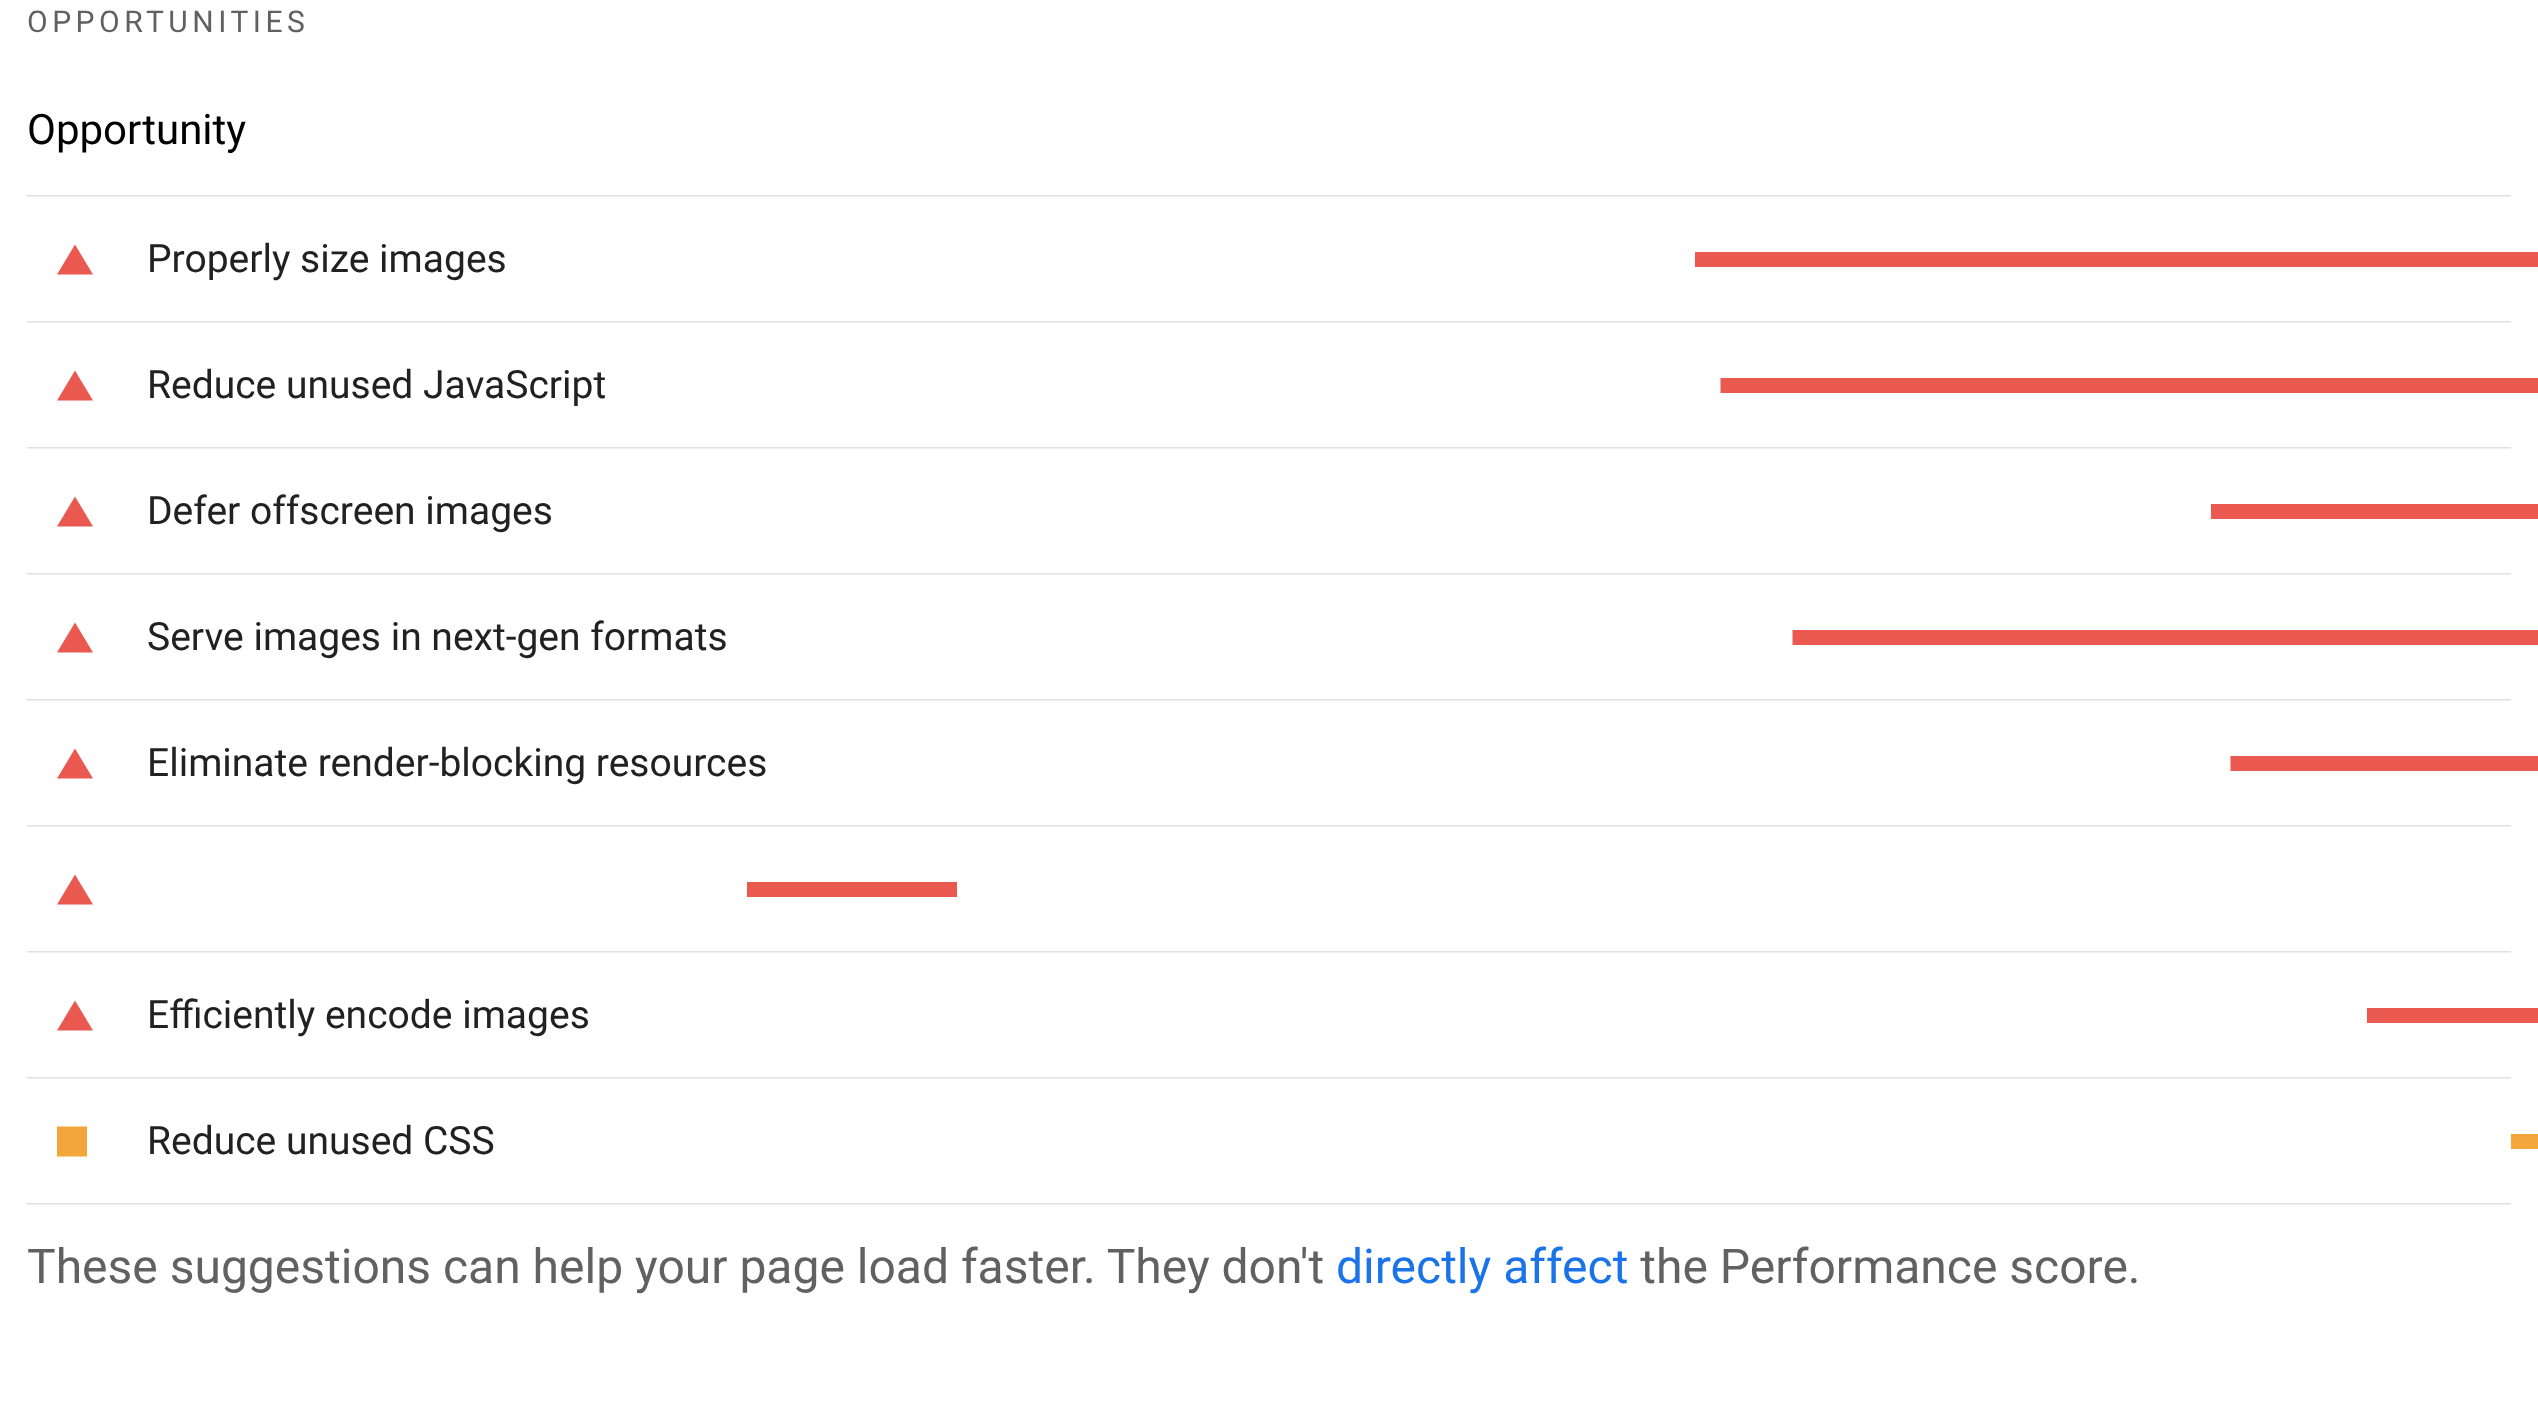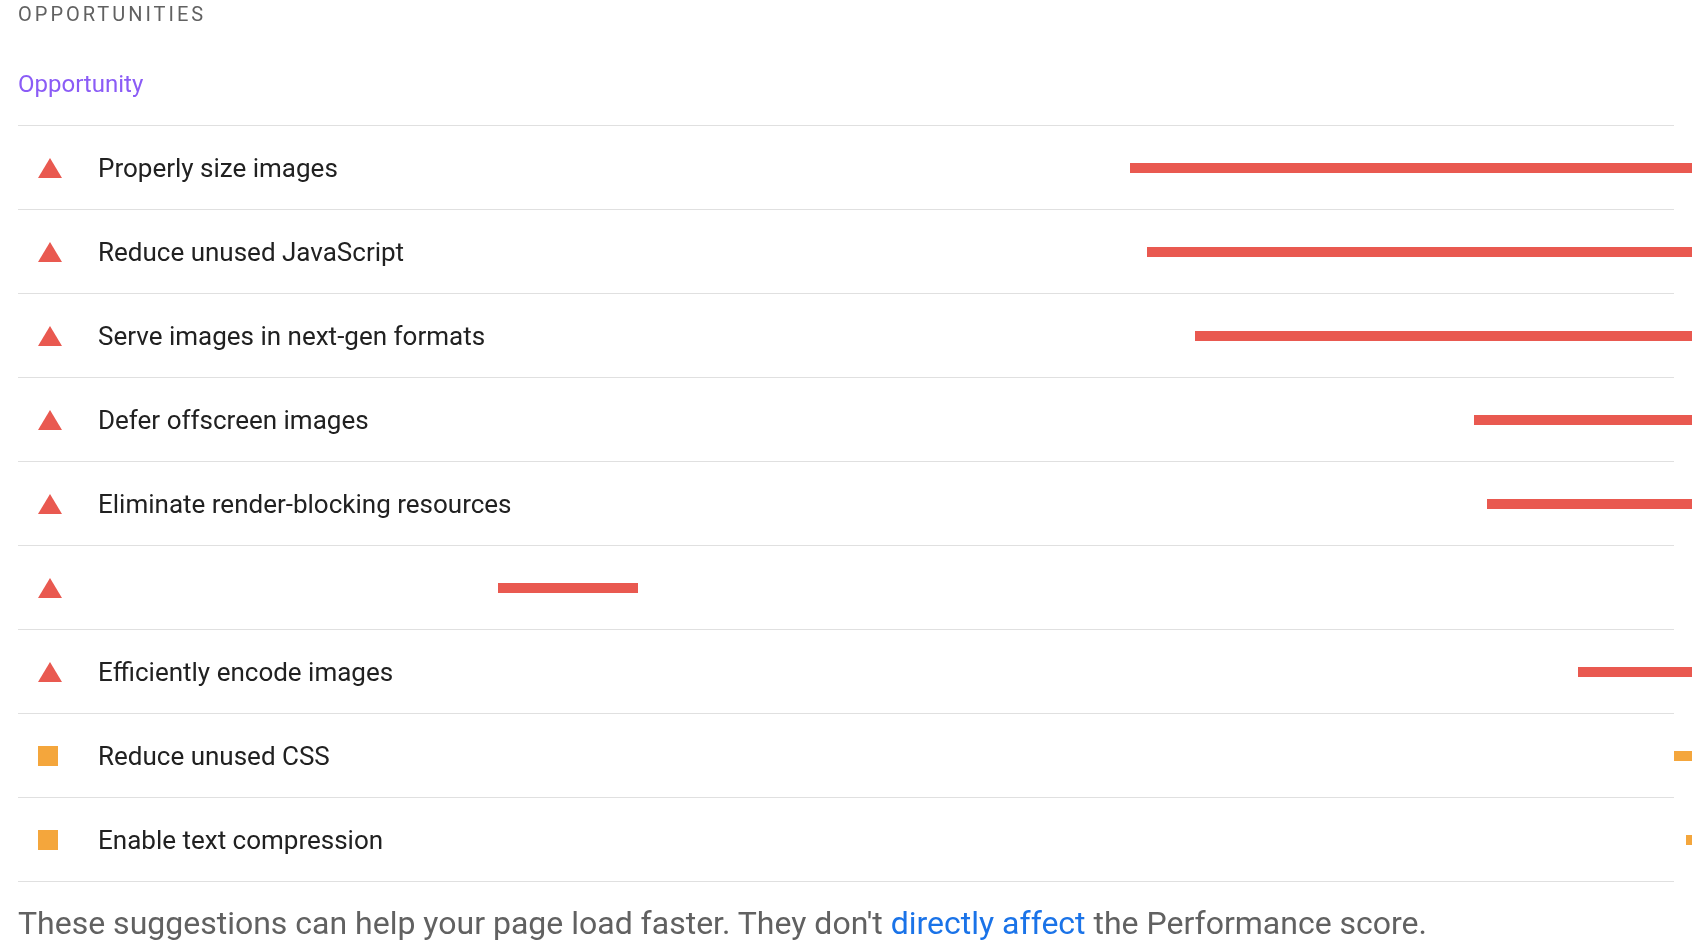--- a/index.html
+++ b/index.html
@@ -14,23 +14,23 @@
   }
   .section-title {
     font-size: 20px;
     font-weight: 400;
     letter-spacing: 3px;
     color: #616161;
     margin-bottom: 44px;
     padding-top: 2px;
   }
   .column-header {
-    font-size: 24px;
+    font-size: 28px;
     font-weight: 400;
-    color: #8b5cf6;
+    color: #000000;
     margin-bottom: 14px;
   }
   .opp-list {
     border-top: 1px solid #e0e0e0;
     margin-top: 27px;
   }
   .opp-row {
     display: flex;
     align-items: center;
     height: 84px;
@@ -112,32 +112,32 @@
         </div>
         <div class="opp-label">Reduce unused JavaScript</div>
         <div class="opp-bar-area">
           <div class="opp-bar bar-fail" style="width: 545px;"></div>
         </div>
       </div>
       <div class="opp-row">
         <div class="opp-icon">
           <div class="tri-fail"></div>
         </div>
-        <div class="opp-label">Serve images in next-gen formats</div>
+        <div class="opp-label">Defer offscreen images</div>
         <div class="opp-bar-area">
-          <div class="opp-bar bar-fail" style="width: 497px;"></div>
+          <div class="opp-bar bar-fail" style="width: 218px;"></div>
         </div>
       </div>
       <div class="opp-row">
         <div class="opp-icon">
           <div class="tri-fail"></div>
         </div>
-        <div class="opp-label">Defer offscreen images</div>
+        <div class="opp-label">Serve images in next-gen formats</div>
         <div class="opp-bar-area">
-          <div class="opp-bar bar-fail" style="width: 218px;"></div>
+          <div class="opp-bar bar-fail" style="width: 497px;"></div>
         </div>
       </div>
       <div class="opp-row">
         <div class="opp-icon">
           <div class="tri-fail"></div>
         </div>
         <div class="opp-label">Eliminate render-blocking resources</div>
         <div class="opp-bar-area">
           <div class="opp-bar bar-fail" style="width: 205px;"></div>
         </div>
@@ -161,28 +161,19 @@
       </div>
       <div class="opp-row">
         <div class="opp-icon">
           <div class="sq-avg"></div>
         </div>
         <div class="opp-label">Reduce unused CSS</div>
         <div class="opp-bar-area">
           <div class="opp-bar bar-avg" style="width: 18px;"></div>
         </div>
       </div>
-      <div class="opp-row">
-        <div class="opp-icon">
-          <div class="sq-avg"></div>
-        </div>
-        <div class="opp-label">Enable text compression</div>
-        <div class="opp-bar-area">
-          <div class="opp-bar bar-avg" style="width: 6px;"></div>
-        </div>
-      </div>
     </div>
 
   <p class="footnote">
     <span>These suggestions can help your page load faster. They don't </span><a href="#">directly affect</a><span> the Performance score.</span>
   </p>
 
 </div>
 
 </body></html>

